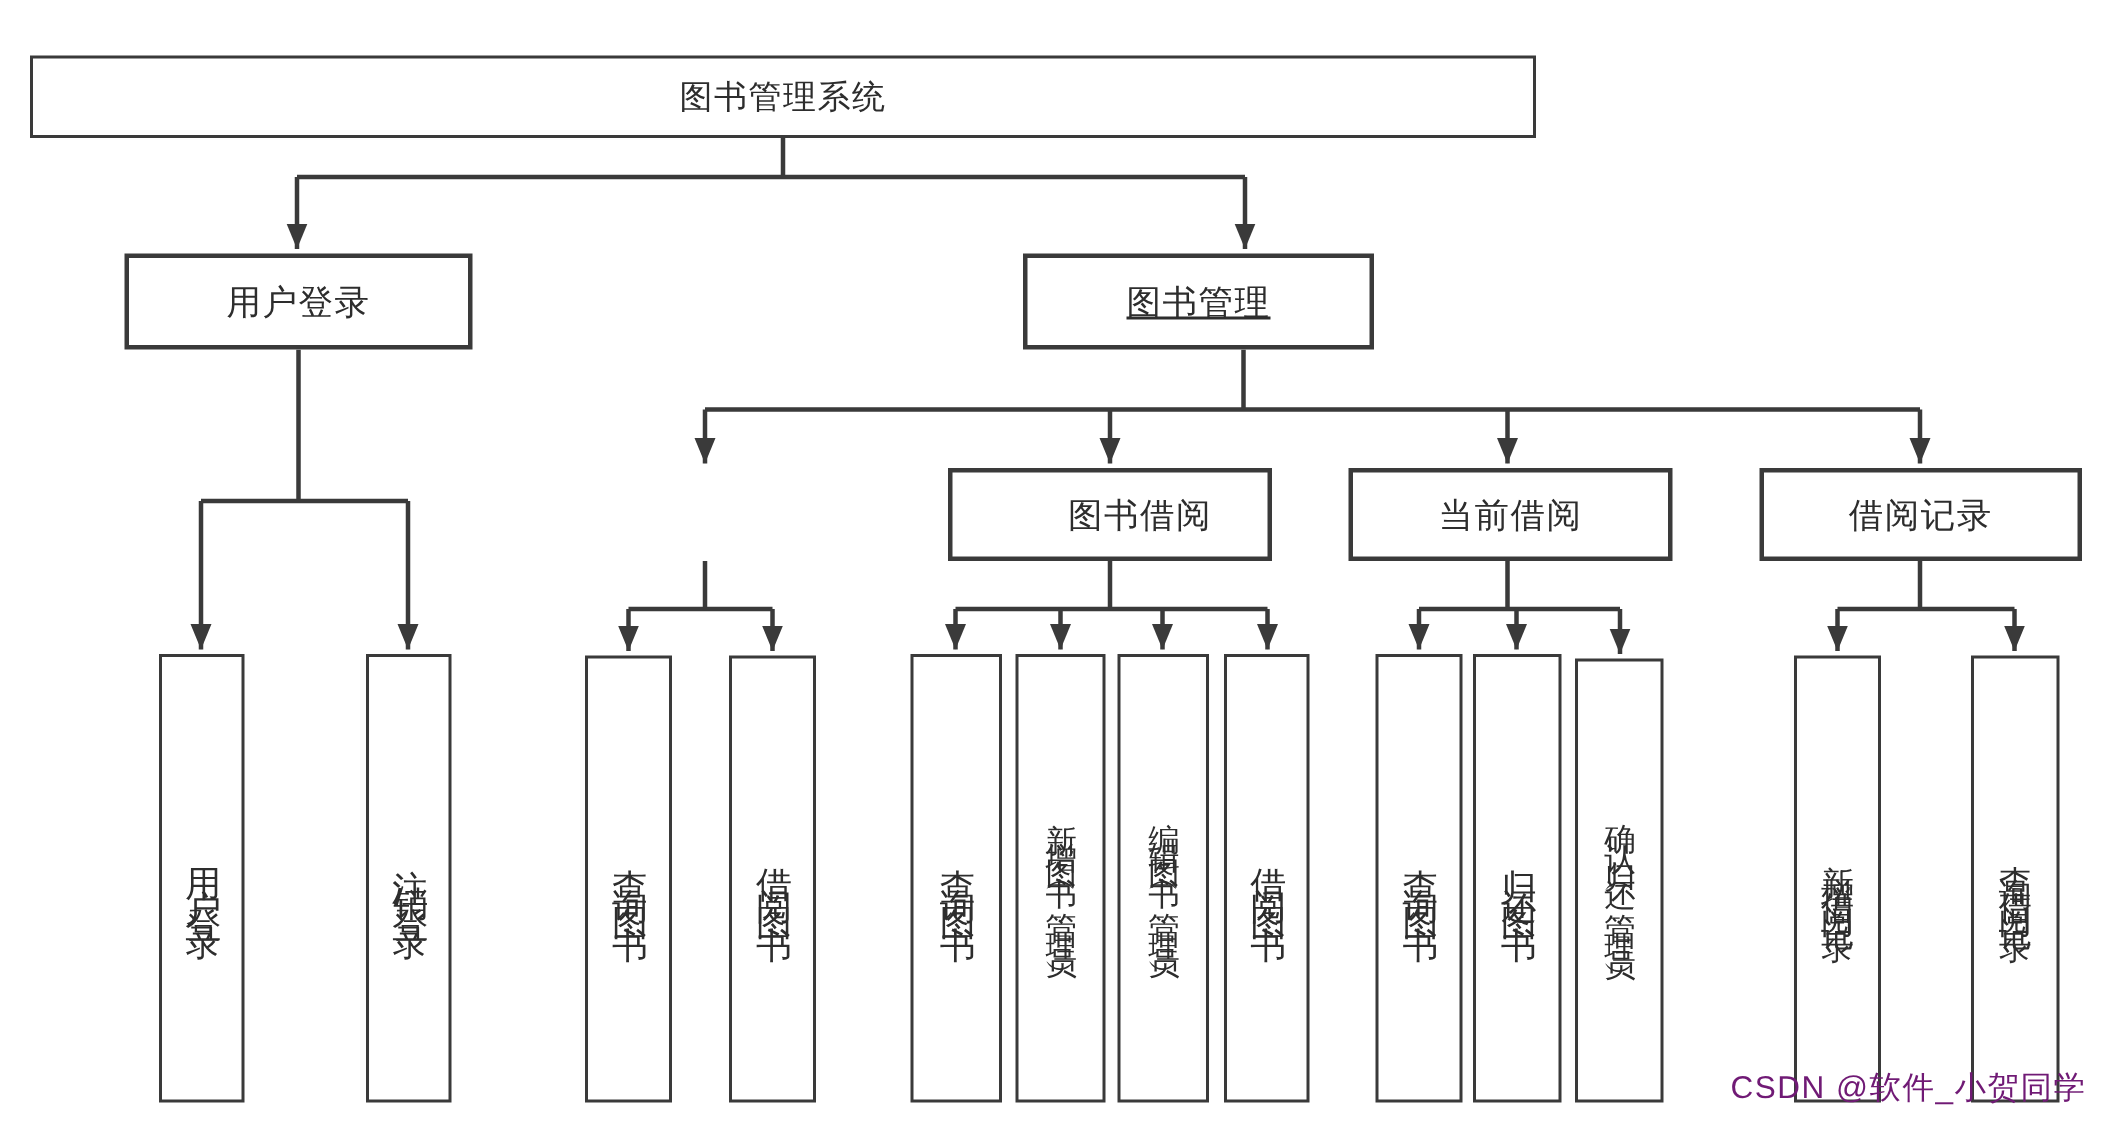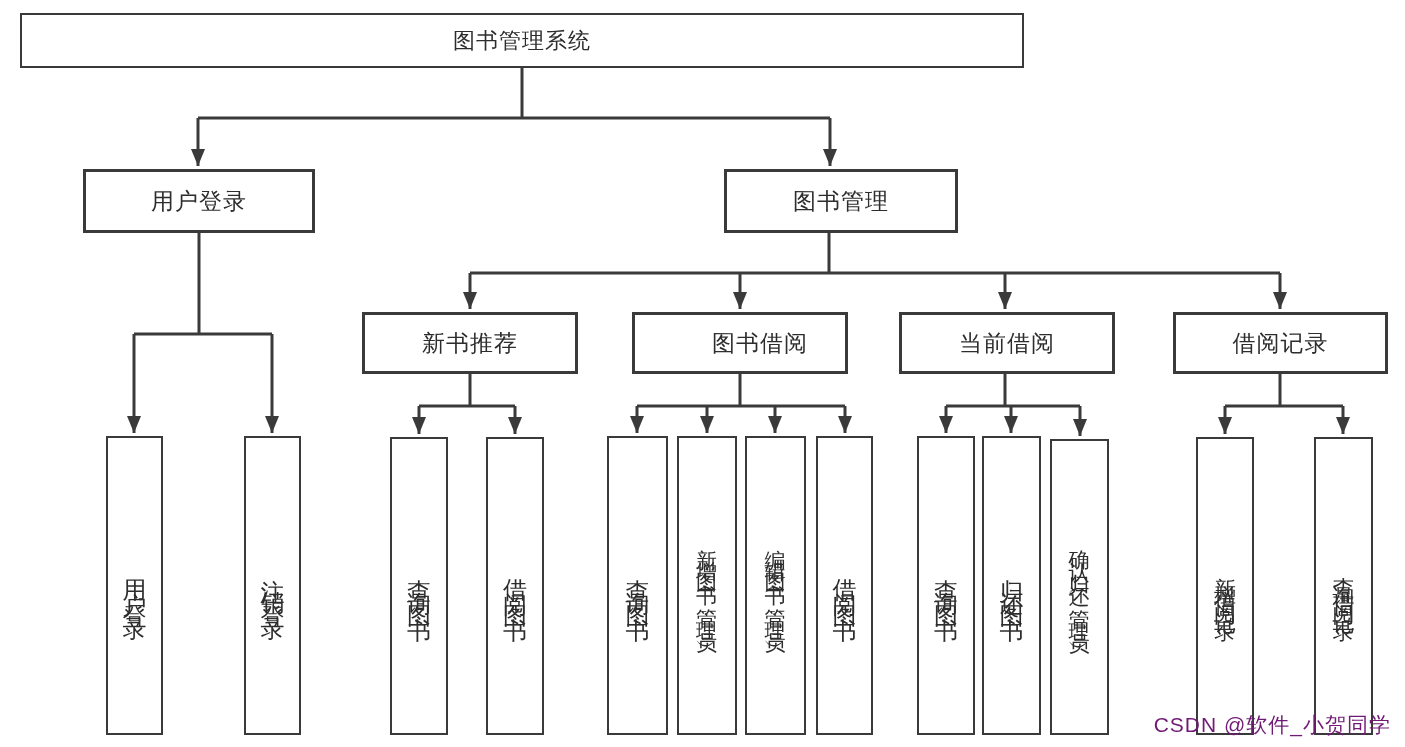--- a/index.html
+++ b/index.html
@@ -15,21 +15,21 @@
   .box{
     position:absolute;
     box-sizing:border-box;
     background:#ffffff;
     border:3px solid #3a3a3a;
     display:flex;align-items:center;justify-content:center;
     font-size:23px;
     letter-spacing:1px;
     z-index:2;
   }
-  .box.root{border-width:2px;font-size:22px;}
+  .box.root{border-width:2px;font-size:22px;margin-top:24px;}
   .vbox{
     position:absolute;
     box-sizing:border-box;
     background:#ffffff;
     border:2px solid #3a3a3a;
     display:flex;align-items:center;justify-content:center;
     writing-mode:vertical-rl;
     text-orientation:mixed;
     line-height:1;
     z-index:2;
@@ -91,23 +91,22 @@
     <line class="arrow" x1="1080" y1="406" x2="1080" y2="436"></line>
 
     <path class="wire" d="M1280,374 L1280,406 M1225,406 L1343,406"></path>
     <line class="arrow" x1="1225" y1="406" x2="1225" y2="434"></line>
     <line class="arrow" x1="1343" y1="406" x2="1343" y2="434"></line>
   </svg>
 
   <div class="box root" style="left:20px;top:13px;width:1004px;height:55px;">图书管理系统</div>
 
   <div class="box" style="left:83px;top:169px;width:232px;height:64px;">用户登录</div>
-  <div class="box" style="left:724px;top:169px;width:234px;height:64px;">图书管理</div>
+  <div class="box" style="left:682px;top:169px;width:234px;height:64px;text-decoration:underline;">图书管理</div>
 
-  <div class="box" style="left:362px;top:312px;width:216px;height:62px;">新书推荐</div>
   <div class="box" style="left:632px;top:312px;width:216px;height:62px;padding-left:40px;">图书借阅</div>
   <div class="box" style="left:899px;top:312px;width:216px;height:62px;">当前借阅</div>
   <div class="box" style="left:1173px;top:312px;width:215px;height:62px;">借阅记录</div>
 
   <div class="vbox v4" style="left:106px;top:436px;width:57px;height:299px;">用户登录</div>
   <div class="vbox v4" style="left:244px;top:436px;width:57px;height:299px;">注销登录</div>
 
   <div class="vbox v4" style="left:390px;top:437px;width:58px;height:298px;">查询图书</div>
   <div class="vbox v4" style="left:486px;top:437px;width:58px;height:298px;">借阅图书</div>
 

